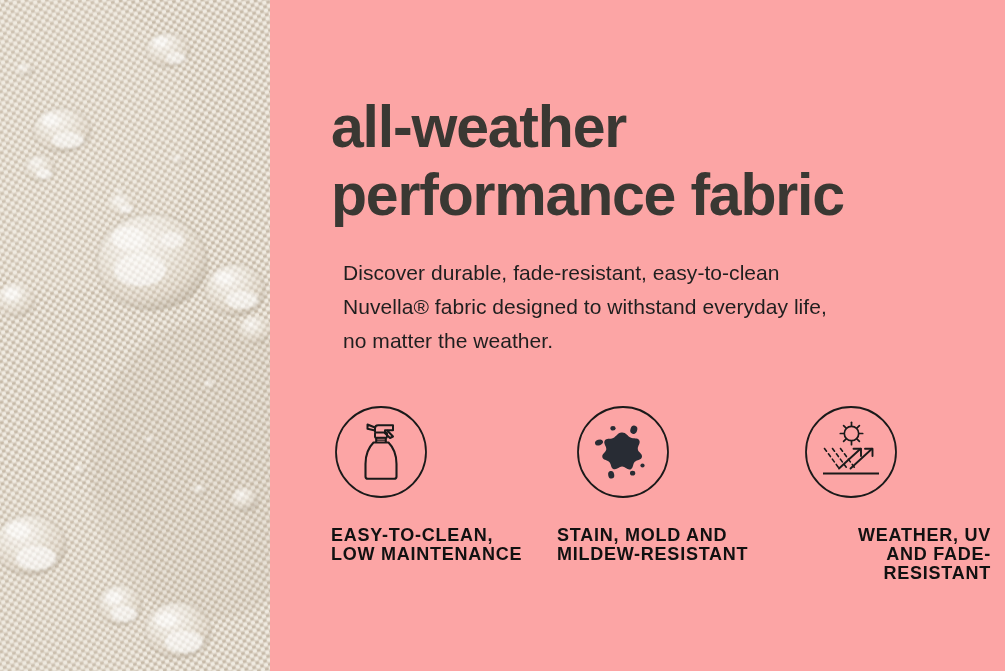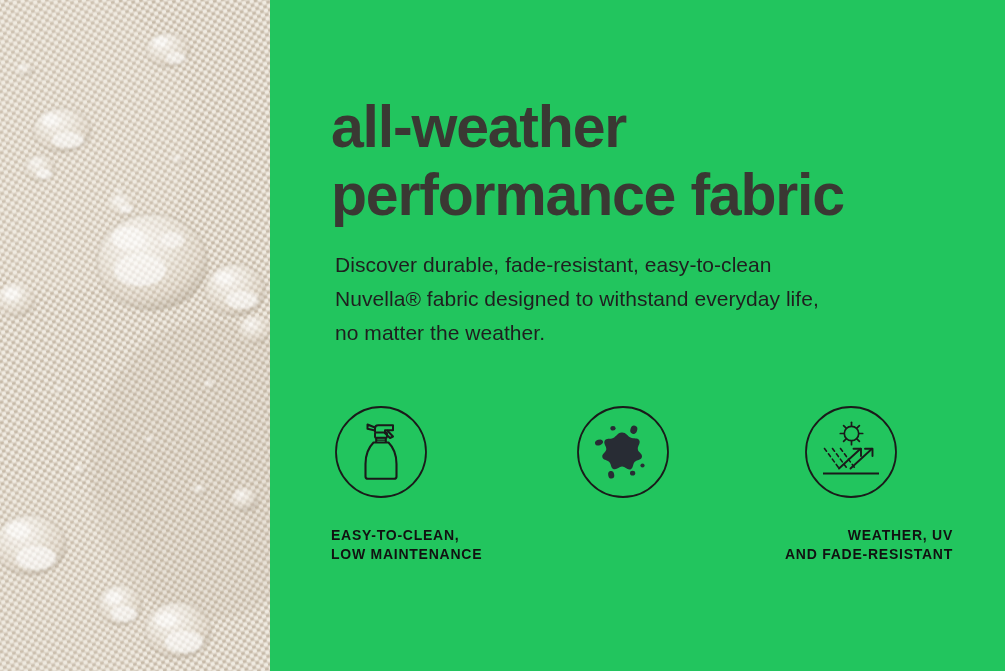--- a/index.html
+++ b/index.html
@@ -9,21 +9,21 @@
   }
   body {
     font-family: "Liberation Sans", sans-serif;
     -webkit-font-smoothing: antialiased;
   }
 
   .page {
     position: relative;
     width: 1005px;
     height: 671px;
-    background: #22c55e;
+    background: #fca5a5;
     overflow: hidden;
   }
 
   
   .hero-image {
     position: absolute;
     left: 0;
     top: 0;
     width: 270px;
     height: 671px;
@@ -57,21 +57,21 @@
     letter-spacing: -1.2px;
     color: #3a3833;
     white-space: pre-line;
   }
 
   .body-copy {
     position: absolute;
     left: 0;
     top: 244px;
     width: 620px;
-    margin: 4px;
+    margin: 12px;
     font-size: 21px;
     line-height: 34px;
     font-weight: normal;
     color: #1f1f1f;
     letter-spacing: 0.05px;
     white-space: pre-line;
   }
 
   
   .features {
@@ -97,21 +97,21 @@
     display: block;
     width: 96px;
     height: 96px;
   }
   .feature-0 .feature-icon { margin-left: 2px; }
   .feature-1 .feature-icon { margin-left: 18px; }
   .feature-2 .feature-icon { margin-left: 18px; }
 
   .feature-label {
     margin: 0;
-    font-size: 14px;
+    font-size: 18px;
     line-height: 19px;
     font-weight: bold;
     letter-spacing: 0.75px;
     color: #111111;
     white-space: pre-line;
   }
   .feature-0 .feature-label { margin-top: 26px; margin-left: 0px; }
   .feature-1 .feature-label { margin-top: 26px; margin-left: 0px; }
   .feature-2 .feature-label { margin-top: 26px; margin-left: 0px; }
 </style>
@@ -280,20 +280,22 @@
                      C26.8 49.8 31.0 48.5 31.3 45.3 C31.6 42.1 28.1 39.5 29.7 36.7
                      C31.4 33.8 35.0 35.7 38.2 34.1 C41.3 32.5 42.5 29.0 46.5 28.5 Z" fill="#282c34"></path>
             <ellipse cx="38.0" cy="24.3" rx="2.6" ry="2.3" fill="#282c34"></ellipse>
             <ellipse cx="58.8" cy="25.8" rx="3.4" ry="4.2" fill="#282c34" transform="rotate(18 58.8 25.8)"></ellipse>
             <ellipse cx="24.0" cy="38.5" rx="4.1" ry="2.8" fill="#282c34" transform="rotate(-20 24 38.5)"></ellipse>
             <ellipse cx="36.2" cy="70.8" rx="3.0" ry="3.8" fill="#282c34" transform="rotate(-12 36.2 70.8)"></ellipse>
             <ellipse cx="57.6" cy="69.2" rx="2.6" ry="2.4" fill="#282c34"></ellipse>
             <ellipse cx="67.5" cy="61.5" rx="2.1" ry="1.9" fill="#282c34"></ellipse>
           </svg>
         </div>
+        <p class="feature-label">STAIN, MOLD AND
+MILDEW-RESISTANT</p>
       </div>
 
       <div class="feature feature-2">
         <div class="feature-icon">
           <svg viewBox="0 0 96 96">
             <circle cx="48" cy="48" r="45" fill="none" stroke="#1a1a1a" stroke-width="1.8"></circle>
 
             <circle cx="48.5" cy="29.5" r="7.2" fill="none" stroke="#1a1a1a" stroke-width="1.7"></circle>
             <g stroke="#1a1a1a" stroke-width="1.7" stroke-linecap="round">
               <line x1="48.5" y1="18.3" x2="48.5" y2="21.6"></line>

